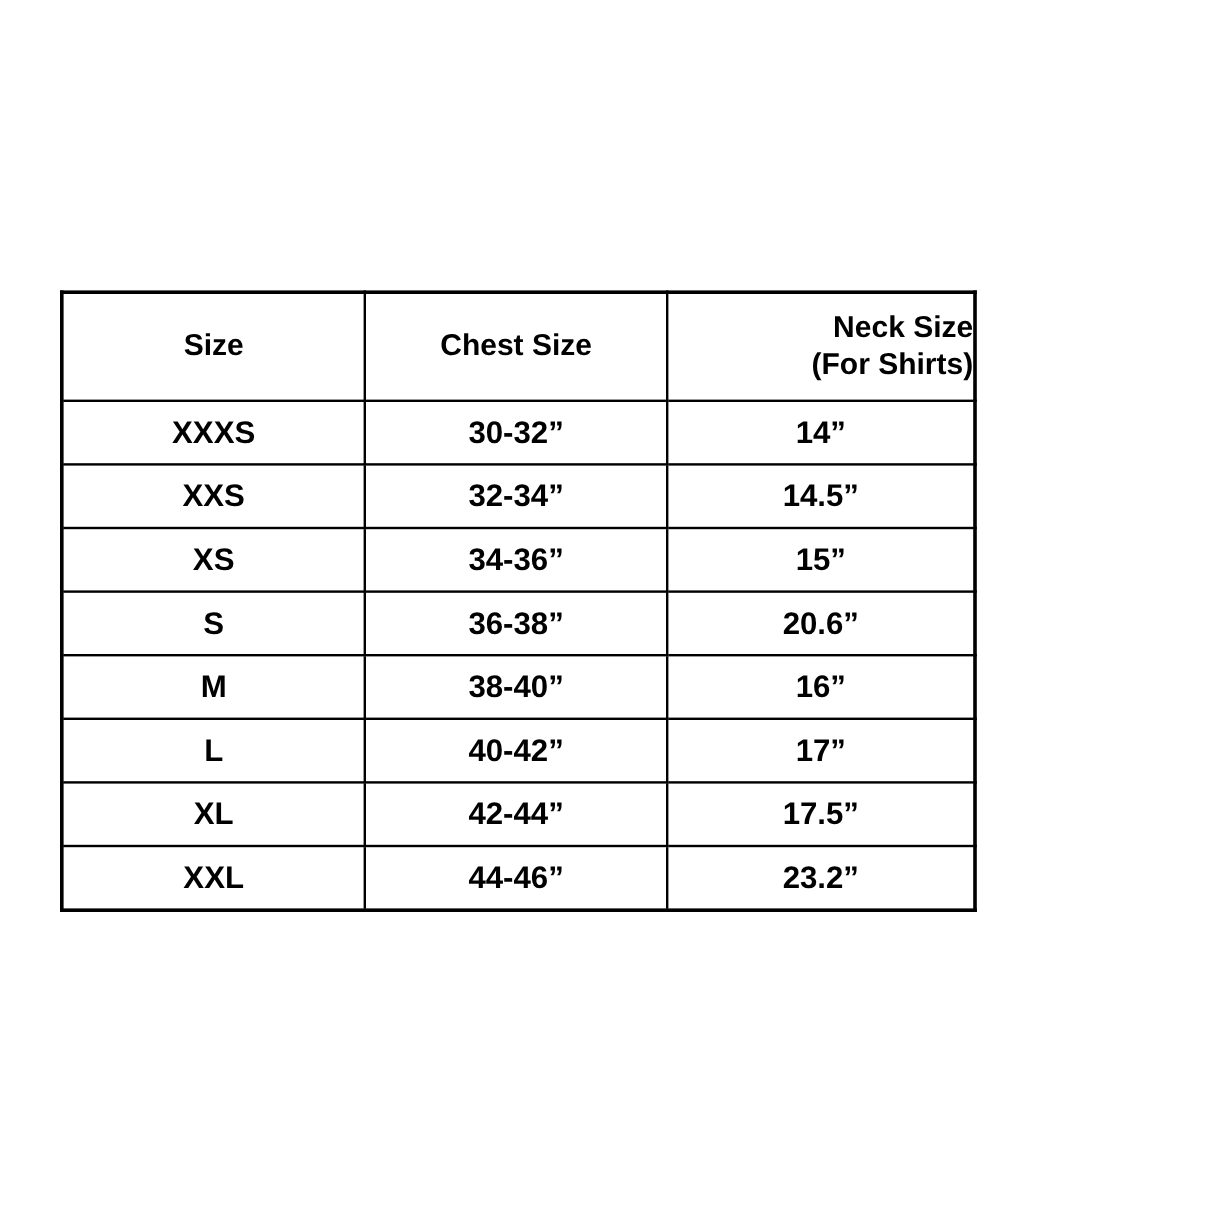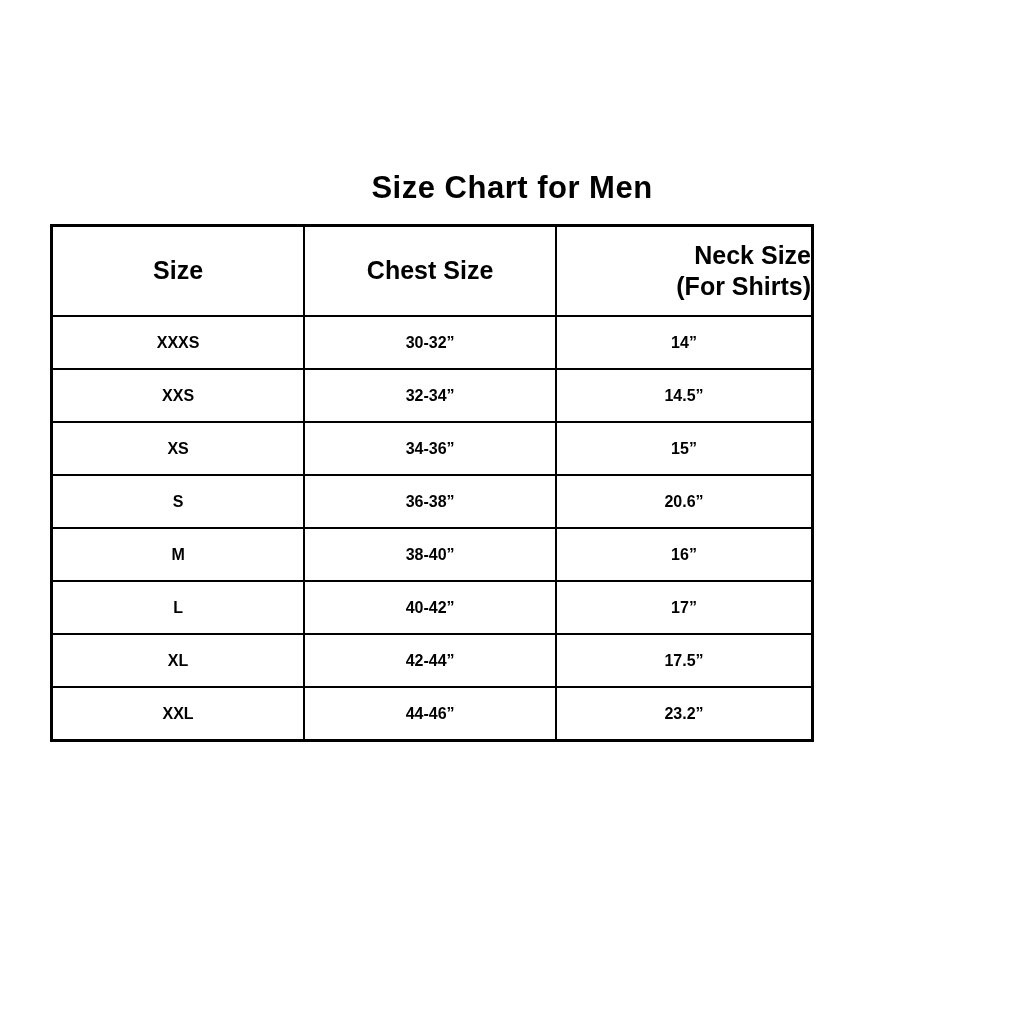--- a/index.html
+++ b/index.html
@@ -22,21 +22,21 @@
     left: 0;
     width: 100%;
     text-align: center;
     font-size: 31px;
     font-weight: bold;
     letter-spacing: 0.5px;
     color: #000000;
   }
   table.size-chart {
     position: absolute;
-    top: 224px;
+    top: 242px;
     left: 50px;
     width: 764px;
     border-collapse: collapse;
     table-layout: fixed;
     background: #ffffff;
   }
   table.size-chart col.c1 { width: 33.2%; }
   table.size-chart col.c2 { width: 33.1%; }
   table.size-chart col.c3 { width: 33.7%; }
   table.size-chart th,
@@ -50,35 +50,34 @@
   }
   table.size-chart {
     border: 3px solid #000000;
   }
   table.size-chart th {
     font-size: 25px;
     height: 88px;
     line-height: 1.25;
   }
   table.size-chart td {
-    font-size: 16px;
+    font-size: 26px;
     height: 51px;
   }
   .header-sub {
     display: block;
     font-size: 25px;
     text-align: right;
   }
 </style>
 </head>
 <body>
 
 <div class="canvas">
 
-  <div class="page-title">Size Chart for Men</div>
 
   <table class="size-chart">
     <colgroup>
       <col class="c1">
         <col class="c2">
         <col class="c3">
     </colgroup>
     <thead>
       <tr>
         <th>Size</th>

